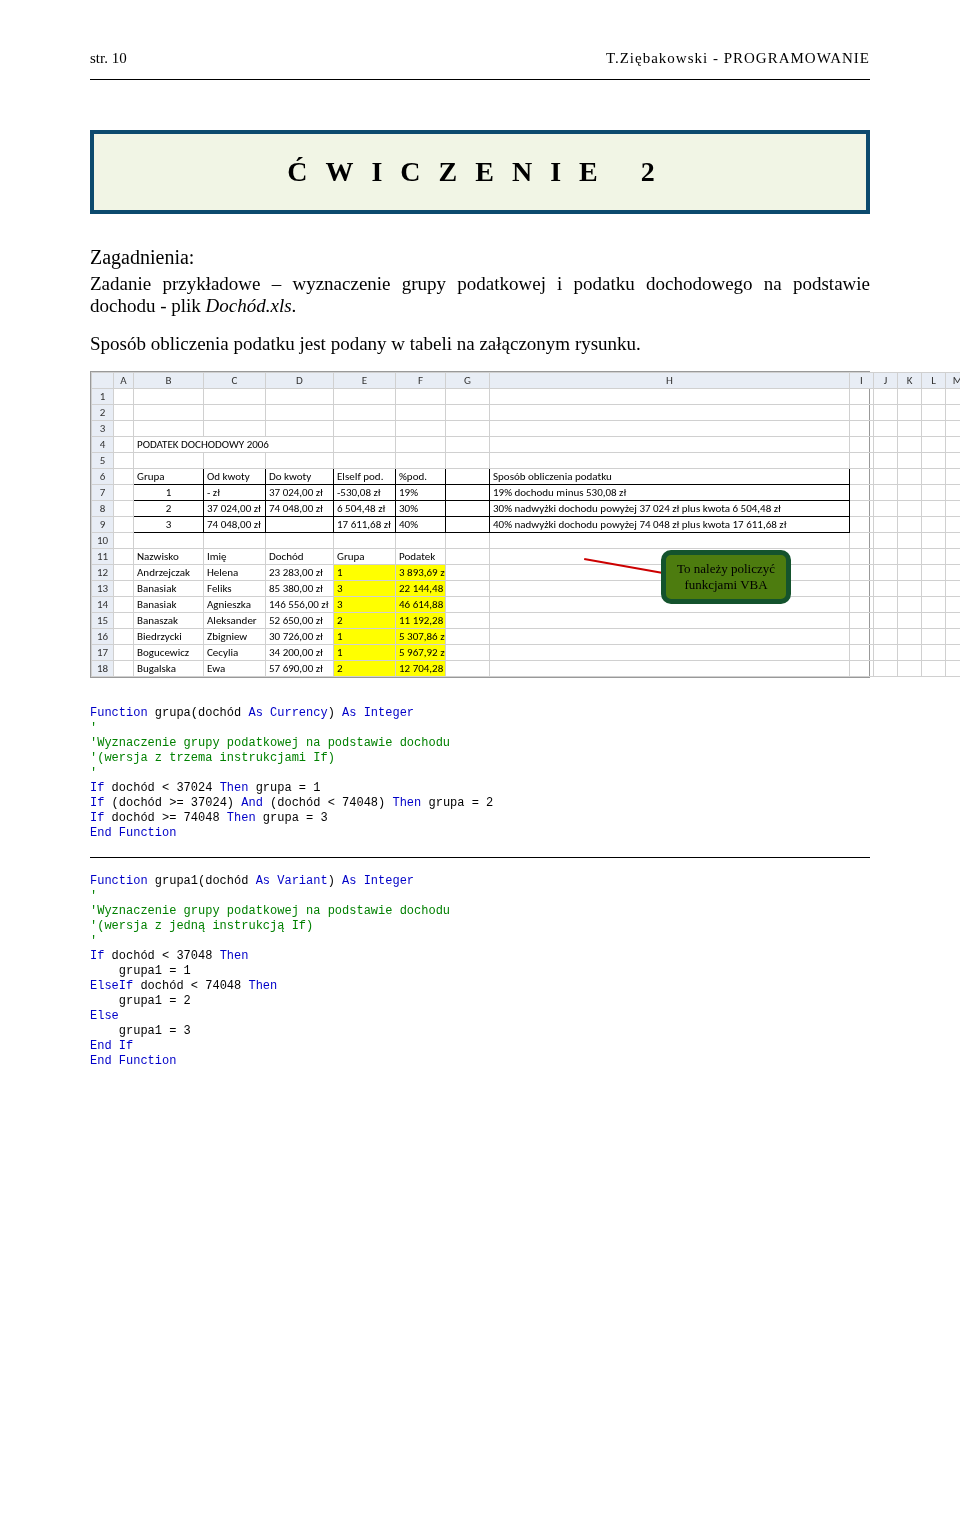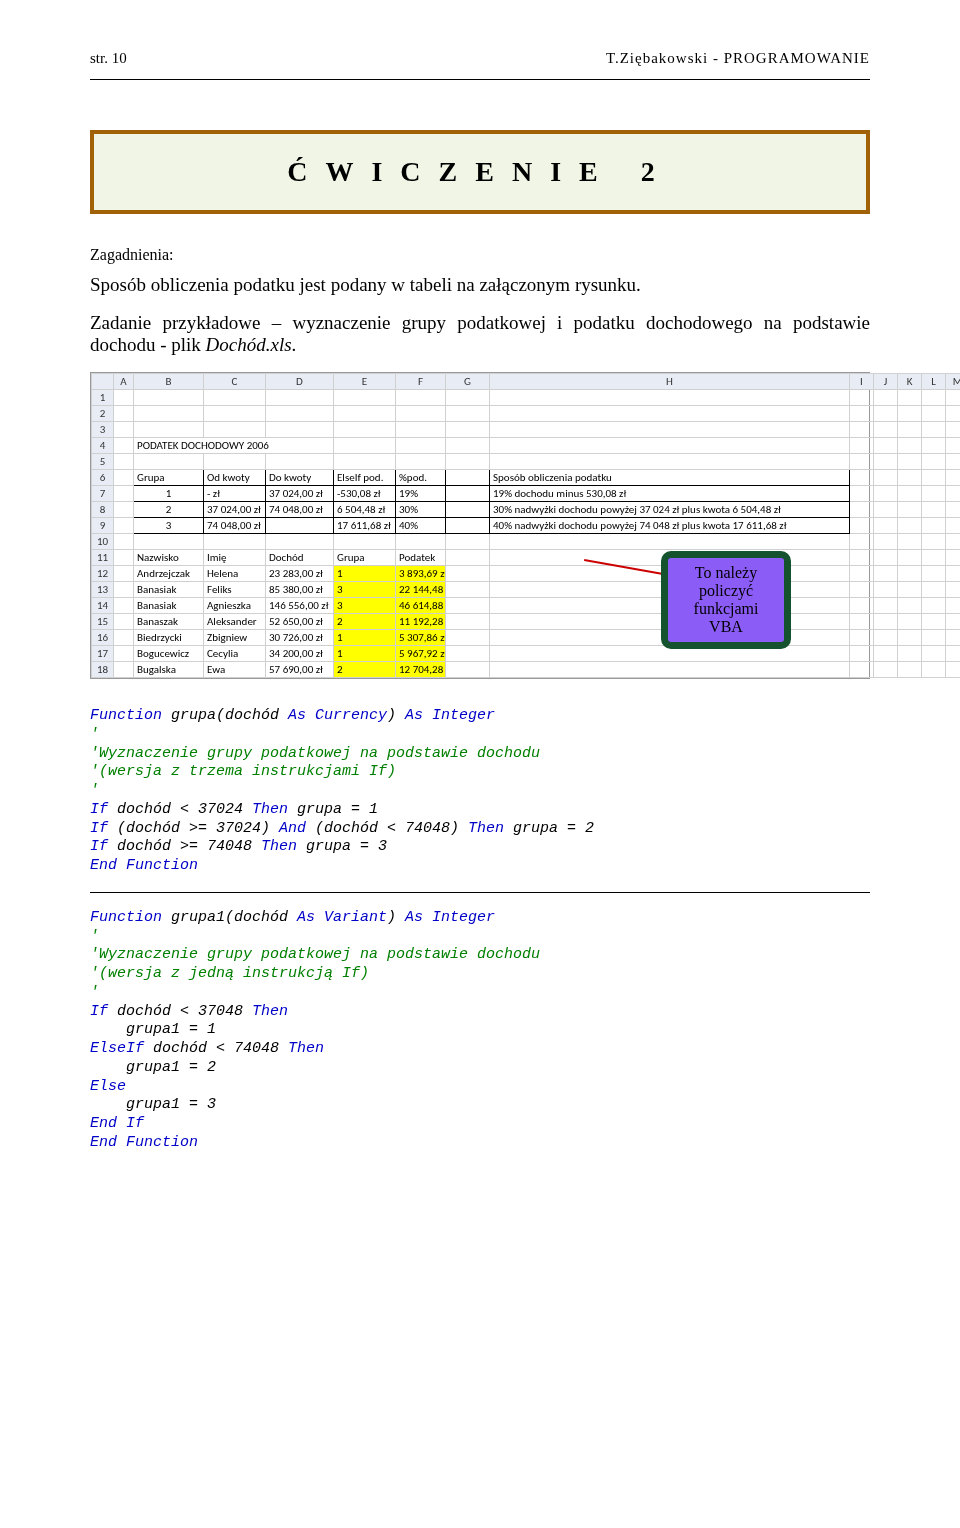--- a/index.html
+++ b/index.html
@@ -17,30 +17,30 @@
   .header {
     display: flex;
     justify-content: space-between;
     font-size: 15px;
     margin-bottom: 12px;
     align-items: center;
   }
   .header-right { letter-spacing: 1px; margin-left: 20px; }
   .hr-top { border-top: 1px solid #000; margin-bottom: 50px; }
   .exercise-box {
-    border: 4px solid #a16207;
+    border: 4px solid #0c4a6e;
     background: #f1f5e5;
     padding: 22px 0;
     text-align: center;
     font-size: 28px;
     letter-spacing: 18px;
     font-weight: bold;
     margin-bottom: 32px;
   }
-  .section-title { font-size: 16px; margin-bottom: 10px; }
+  .section-title { font-size: 20px; margin-bottom: 4px; }
   .bullet-list { margin: 0 0 22px 24px; padding:0; font-size: 19px; }
   .bullet-list li { margin-bottom: 2px; }
   .mono { font-family: "Courier New", monospace; font-size: 18px; }
   .para { font-size: 19px; margin-bottom: 16px; text-align: justify; }
   .italic { font-style: italic; }
 
   
   .sheet {
     border: 1px solid #999;
     font-family: Calibri, Arial, sans-serif;
@@ -87,47 +87,46 @@
   .bold { font-weight: bold; }
   .bordered-tl { border: 1px solid #000 !important; }
   .yellow { background: #ffff00; }
 
   
   .callout {
     position: absolute;
     right: 78px;
     top: 178px;
     width: 130px;
-    background: #8b5cf6;
-    border: 7px solid #14532d;
+    background: #4d7c0f;
+    border: 5px solid #14532d;
     border-radius: 10px;
     padding: 6px 8px;
-    font-size: 16px;
+    font-size: 13px;
     text-align: center;
     font-family: "Times New Roman", serif;
   }
   .callout-line {
     position: absolute;
     right: 206px;
     top: 200px;
     width: 80px;
     height: 2px;
     border-top: 2px solid #c00;
     transform: rotate(10deg);
     transform-origin: right center;
   }
 
   
   .code {
     font-family: "Courier New", monospace;
-    font-size: 15px;
+    font-size: 12px;
     line-height: 1.25;
     white-space: pre;
     margin-bottom: 8px;
-    font-style: italic;
   }
   .kw { color: #0000c8; }
   .cm { color: #008000; }
   .hr-thin { border-top: 1px solid #000; margin: 16px 0; }
 </style>
 </head>
 <body>
 
 <div class="page">
 
@@ -136,24 +135,24 @@
     <span class="header-right">T.Ziębakowski - PROGRAMOWANIE</span>
   </div>
   <div class="hr-top"></div>
 
   <div class="exercise-box">
     <span>ĆWICZENIE 2</span>
   </div>
 
   <div class="section-title">Zagadnienia:</div>
 
-  <div class="para">Sposób obliczenia podatku jest podany w tabeli na załączonym rysunku.</div>
   <div class="para">
     <span>Zadanie przykładowe – wyznaczenie grupy podatkowej i podatku dochodowego na podstawie dochodu - plik </span><span class="italic">Dochód.xls</span><span>.</span>
   </div>
+  <div class="para">Sposób obliczenia podatku jest podany w tabeli na załączonym rysunku.</div>
 
   <div class="sheet">
     <div class="callout-line"></div>
     <div class="callout"><span>To należy policzyć funkcjami VBA</span></div>
     <table>
       <colgroup>
         <col style="width:22px">
           <col class="colA">
           <col class="colB">
           <col class="colC">

